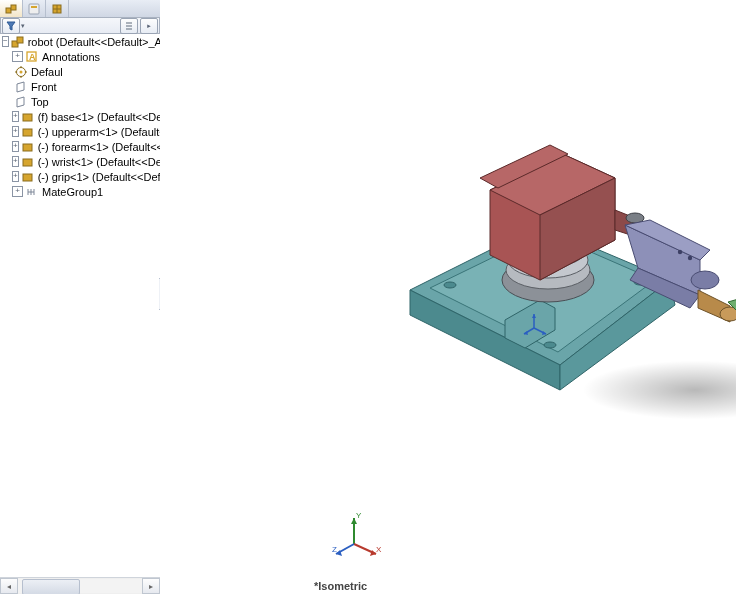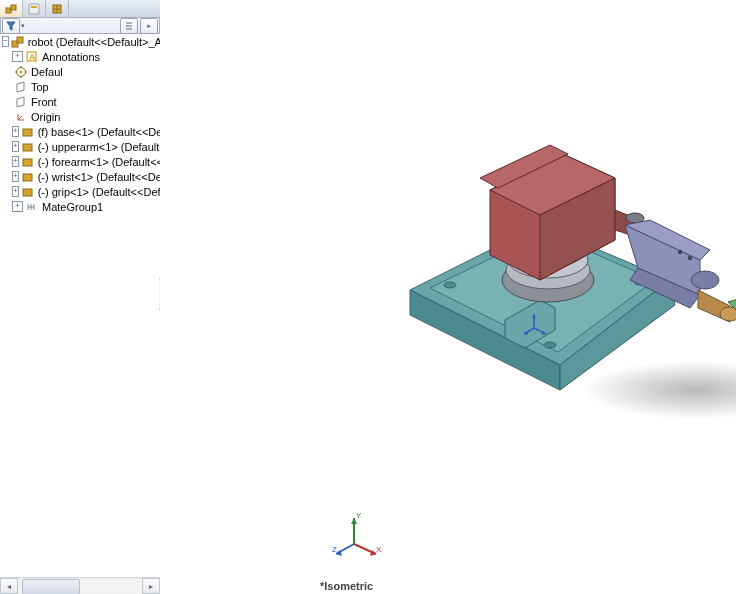--- a/index.html
+++ b/index.html
@@ -58,21 +58,21 @@
   
   .robot { position:absolute; left:230px; top:130px; width:460px; height:260px; }
   .robot svg { width:100%; height:100%; overflow:visible; }
 
   
   .mini-triad { position:absolute; left:362px; top:310px; pointer-events:none; }
 
   
   .triad { position:absolute; left:172px; top:510px; width:50px; height:50px; pointer-events:none; }
 
-  .view-label { position:absolute; left:160px; bottom:2px; font-weight:bold; color:#444; }
+  .view-label { position:absolute; left:154px; bottom:2px; font-weight:bold; color:#444; }
 
   
   .mg{stroke:#5f6a7a;stroke-width:1.2;fill:none}
 </style>
 </head>
 <body>
 <div class="app">
 
 <div class="top-tabs">
   <div class="tab active">
@@ -148,39 +148,30 @@
     <span class="txt">Defaul</span>
   </div>
 
   <div class="tree-row indent1">
     <span class="exp-none"></span>
     <span class="ico">
           <svg width="14" height="14">
             <path d="M3 4 L10 2 L10 10 L3 12 Z" fill="none" stroke="#7c8697"></path>
           </svg>
         </span>
+    <span class="txt">Front</span>
+  </div>
+  <div class="tree-row indent1">
+    <span class="exp-none"></span>
+    <span class="ico">
+          <svg width="14" height="14">
+            <path d="M3 4 L10 2 L10 10 L3 12 Z" fill="none" stroke="#7c8697"></path>
+          </svg>
+        </span>
     <span class="txt">Top</span>
-  </div>
-  <div class="tree-row indent1">
-    <span class="exp-none"></span>
-    <span class="ico">
-          <svg width="14" height="14">
-            <path d="M3 4 L10 2 L10 10 L3 12 Z" fill="none" stroke="#7c8697"></path>
-          </svg>
-        </span>
-    <span class="txt">Front</span>
-  </div>
-  <div class="tree-row indent1">
-    <span class="exp-none"></span>
-    <span class="ico">
-          <svg width="14" height="14">
-            <path d="M4 10 L4 4 M4 10 L10 10 M4 10 L8 6" stroke="#c24a3a" fill="none"></path>
-          </svg>
-        </span>
-    <span class="txt">Origin</span>
   </div>
 
   <div class="tree-row indent1">
     <div class="exp">+</div>
     <span class="ico">
           <svg width="14" height="14">
             <rect x="2" y="4" width="9" height="7" fill="#d6a52e" stroke="#8a6d1e"></rect>
           </svg>
         </span>
     <span class="txt">(f) base&lt;1&gt; (Default&lt;&lt;Defaul</span>

